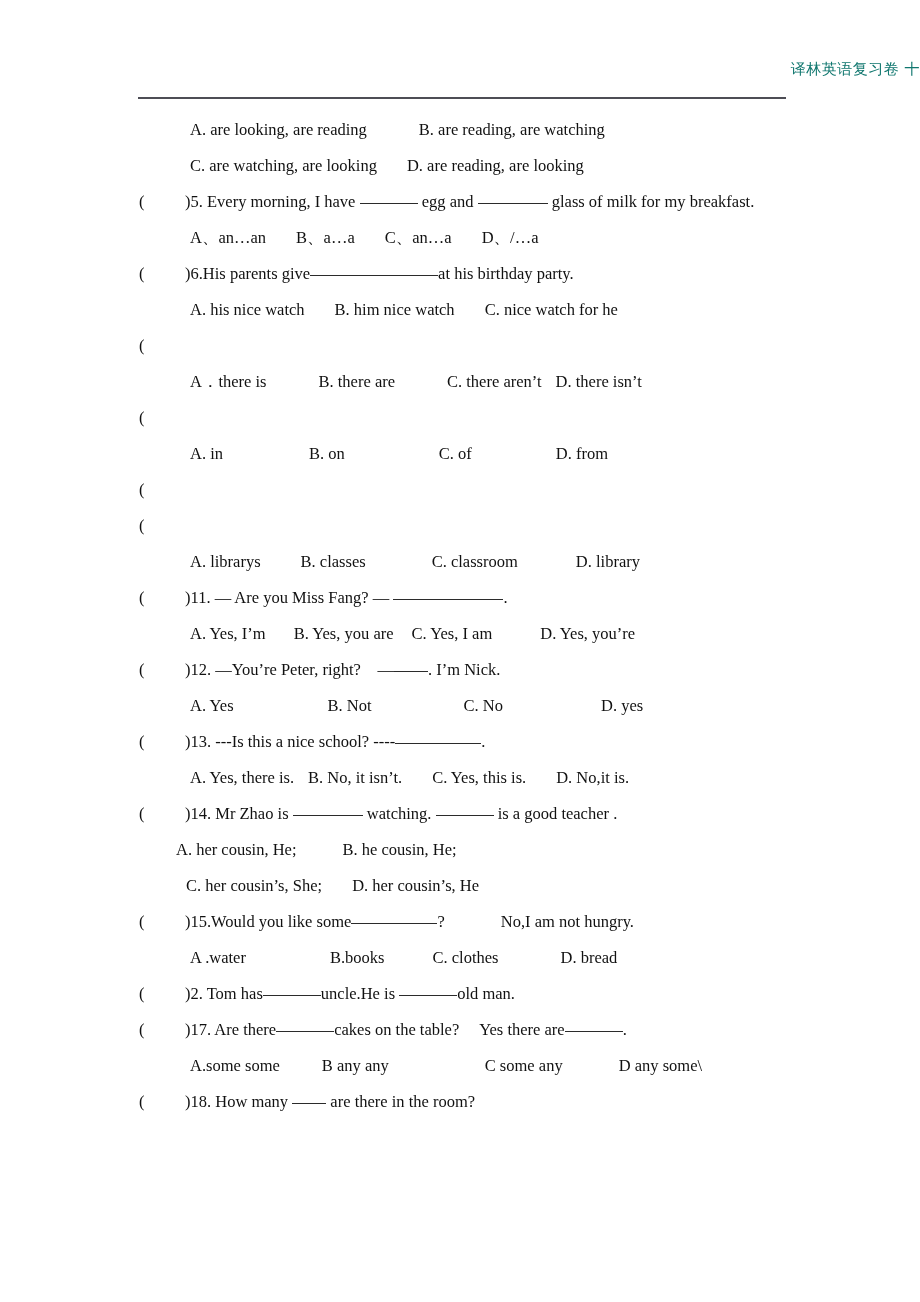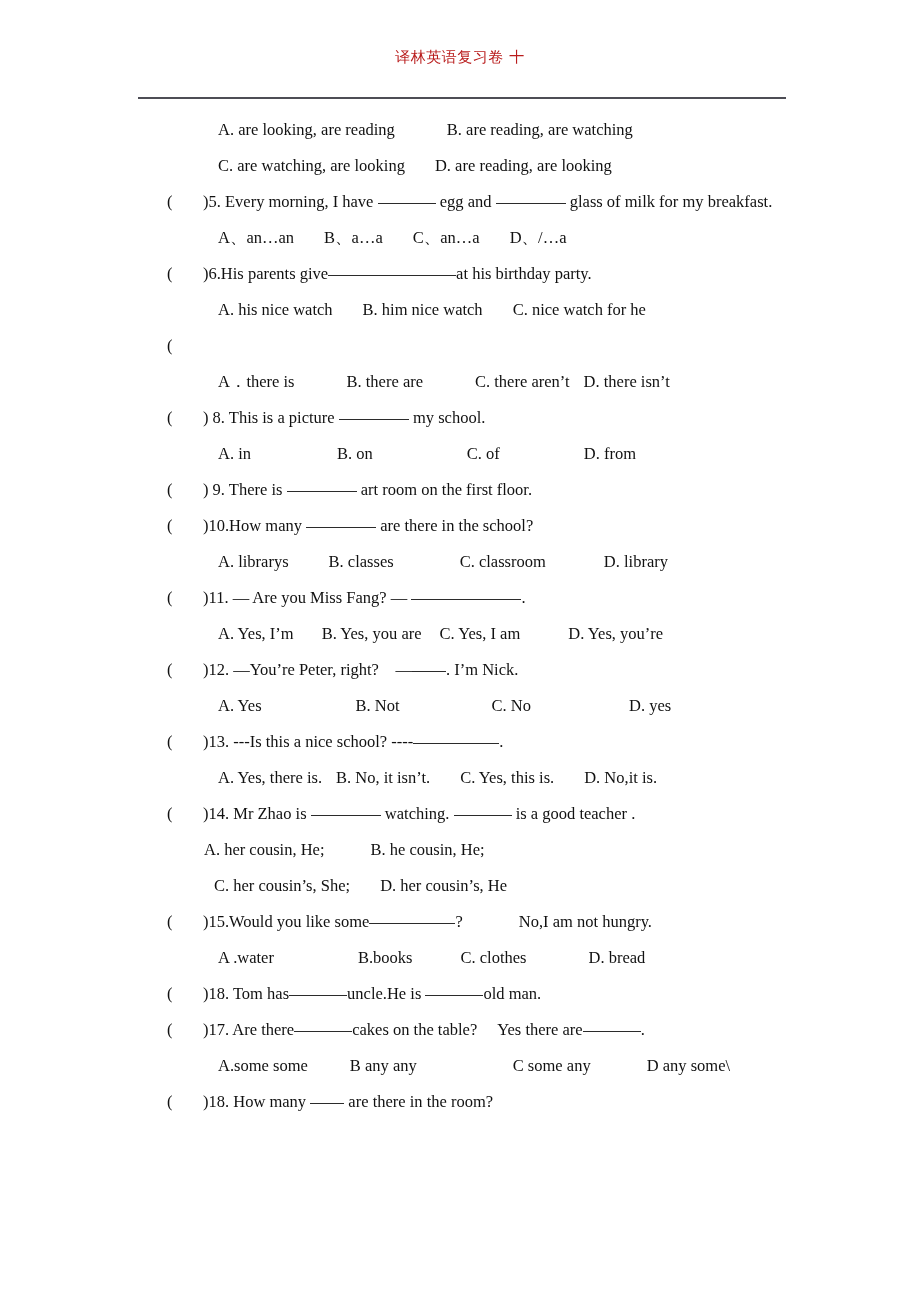--- a/index.html
+++ b/index.html
@@ -21,44 +21,43 @@
   }
 
   
   .header-area {
     position: absolute;
     left: 0;
     top: 0;
     width: 920px;
   }
   .header-title {
-    text-align: center;
+    text-align: right;
     font-size: 15px;
     letter-spacing: 0.5px;
-    padding-top: 48px;
-    color: #b91c1c;
+    padding-top: 60px;
+    color: #0f766e;
     font-family: "DejaVu Sans", "Liberation Sans", sans-serif;
     font-weight: 500;
   }
   .header-rule {
     position: absolute;
     left: 138px;
     top: 97px;
     width: 648px;
     height: 2px;
     background: #4d4d55;
   }
 
   
   .content {
     position: absolute;
     left: 0;
     top: 112px;
     width: 860px;
-    margin-left: 28px;
   }
 
   .row {
     position: relative;
     height: 36px;
     font-size: 16.5px;
     line-height: 36px;
     white-space: pre;
   }
 
@@ -75,21 +74,21 @@
   .bracket .paren-open { }
   .bracket .paren-close {
     position: absolute;
     left: 36px;
     top: 0;
   }
 
   
   .stem {
     position: absolute;
-    left: 175px;
+    left: 185px;
     top: 0;
     white-space: pre;
   }
 
   
   .opts {
     position: absolute;
     left: 190px;
     top: 0;
     white-space: pre;
@@ -150,34 +149,31 @@
 
     <div class="row">
       <span class="bracket"><span class="paren-open">(</span><span class="paren-close"></span></span>
     </div>
     <div class="row">
       <span class="opts"><span>A．there is</span><span class="gap-lg"></span><span>B. there are</span><span class="gap-lg"></span><span>C. there aren’t</span><span class="gap-sm"></span><span>D. there isn’t</span></span>
     </div>
 
     <div class="row">
       <span class="bracket"><span class="paren-open">(</span><span class="paren-close"></span></span>
-      <span class="stem"><span>) 8. This is a picture </span><span class="blank b-md"></span><span> my school.</span></span>
     </div>
     <div class="row">
       <span class="opts"><span>A. in</span><span style="display:inline-block;width:86px"></span><span>B. on</span><span style="display:inline-block;width:94px"></span><span>C. of</span><span style="display:inline-block;width:84px"></span><span>D. from</span></span>
     </div>
 
     <div class="row">
       <span class="bracket"><span class="paren-open">(</span><span class="paren-close"></span></span>
-      <span class="stem"><span>) 9. There is </span><span class="blank b-md"></span><span> art room on the first floor.</span></span>
-    </div>
-
-    <div class="row">
-      <span class="bracket"><span class="paren-open">(</span><span class="paren-close"></span></span>
-      <span class="stem"><span>)10.How many </span><span class="blank b-md"></span><span> are there in the school?</span></span>
+    </div>
+
+    <div class="row">
+      <span class="bracket"><span class="paren-open">(</span><span class="paren-close"></span></span>
     </div>
     <div class="row">
       <span class="opts"><span>A. librarys</span><span style="display:inline-block;width:40px"></span><span>B. classes</span><span style="display:inline-block;width:66px"></span><span>C. classroom</span><span style="display:inline-block;width:58px"></span><span>D. library</span></span>
     </div>
 
     <div class="row">
       <span class="bracket"><span class="paren-open">(</span><span class="paren-close"></span></span>
       <span class="stem"><span>)11. — Are you Miss Fang? — </span><span class="blank b-xl"></span><span>.</span></span>
     </div>
     <div class="row">
@@ -214,21 +210,21 @@
     <div class="row">
       <span class="bracket"><span class="paren-open">(</span><span class="paren-close"></span></span>
       <span class="stem"><span>)15.Would you like some</span><span class="blank b-lg"></span><span>?</span><span style="display:inline-block;width:56px"></span><span>No,I am not hungry.</span></span>
     </div>
     <div class="row">
       <span class="opts"><span>A .water</span><span style="display:inline-block;width:84px"></span><span>B.books</span><span style="display:inline-block;width:48px"></span><span>C. clothes</span><span style="display:inline-block;width:62px"></span><span>D. bread</span></span>
     </div>
 
     <div class="row">
       <span class="bracket"><span class="paren-open">(</span><span class="paren-close"></span></span>
-      <span class="stem"><span>)18. Tom has</span><span class="blank b-sm"></span><span>uncle.He is </span><span class="blank b-sm"></span><span>old man.</span></span>
+      <span class="stem"><span>)2. Tom has</span><span class="blank b-sm"></span><span>uncle.He is </span><span class="blank b-sm"></span><span>old man.</span></span>
     </div>
 
     <div class="row">
       <span class="bracket"><span class="paren-open">(</span><span class="paren-close"></span></span>
       <span class="stem"><span>)17. Are there</span><span class="blank b-sm"></span><span>cakes on the table?     Yes there are</span><span class="blank b-sm"></span><span>.</span></span>
     </div>
     <div class="row">
       <span class="opts"><span>A.some some</span><span style="display:inline-block;width:42px"></span><span>B any any</span><span style="display:inline-block;width:96px"></span><span>C some any</span><span style="display:inline-block;width:56px"></span><span>D any some\</span></span>
     </div>
 

